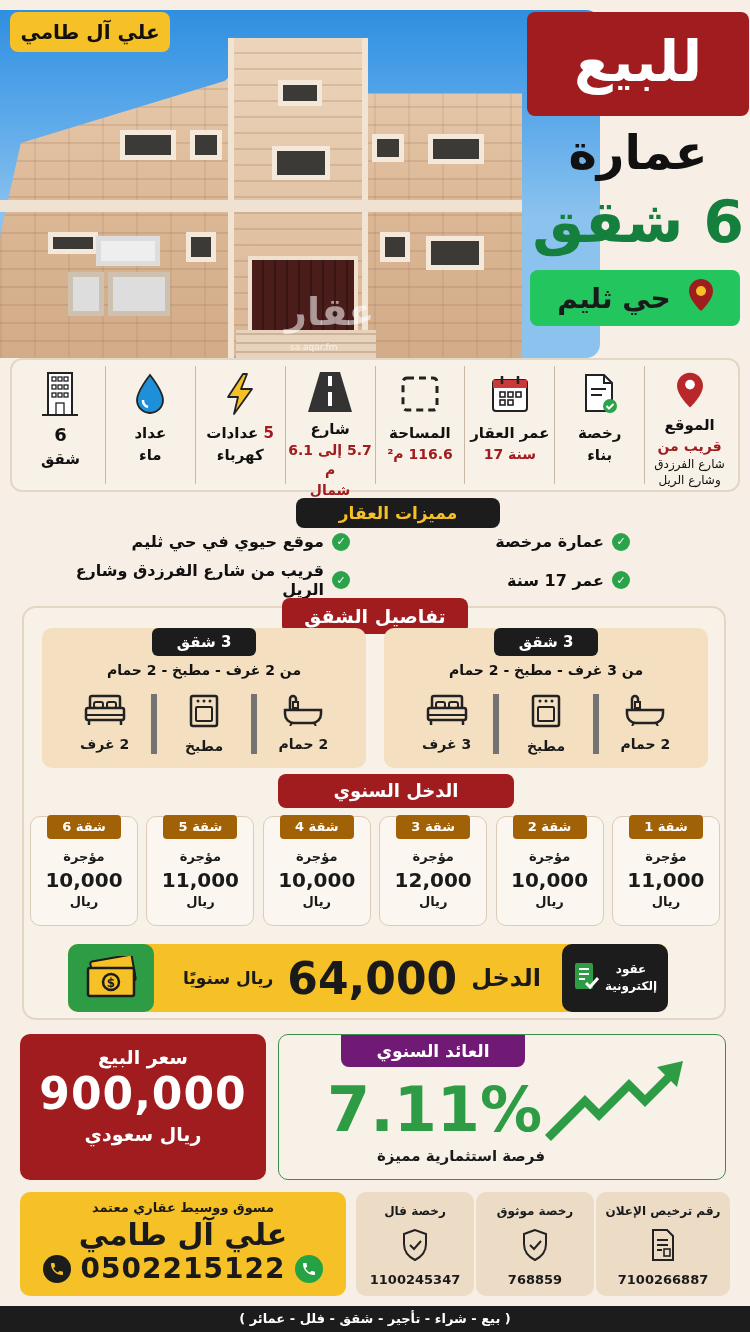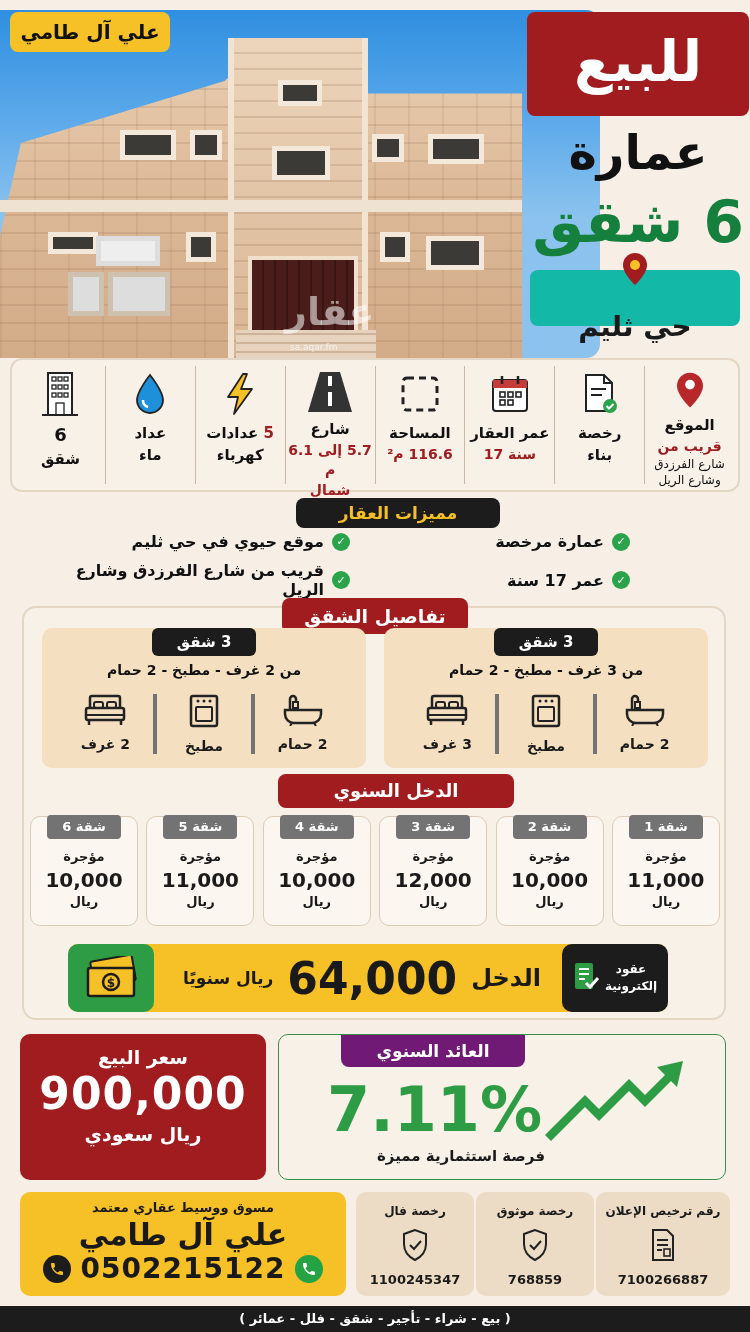--- a/index.html
+++ b/index.html
@@ -35,22 +35,22 @@
   .watermark { position: absolute; left: 285px; top: 280px; font-size: 38px; color: rgba(255,255,255,0.55); font-weight: bold; }
   .watermark-sm { position: absolute; left: 290px; top: 332px; font-size: 9px; color: rgba(255,255,255,0.7); }
 
   .agent-tag { left: 10px; top: 12px; width: 160px; height: 40px; background: #f6c027; border-radius: 8px;
     font-weight: bold; font-size: 20px; text-align: center; line-height: 40px; color: #111; }
 
   .sale-badge { left: 527px; top: 12px; width: 222px; height: 104px; background: #a01c1f; border-radius: 8px;
     color: #fff; font-weight: bold; font-size: 56px; text-align: center; line-height: 100px; }
   .building-title { left: 527px; top: 120px; width: 222px; text-align: center; font-weight: bold; font-size: 48px; color: #111; line-height: 64px; }
   .units-title { left: 527px; top: 180px; width: 222px; text-align: center; font-weight: bold; font-size: 58px; color: #15803d; line-height: 84px; }
-  .district { left: 530px; top: 270px; width: 210px; height: 56px; background: #14b8a6; border-radius: 8px;
-    display: flex; align-items: center; justify-content: center; gap: 18px; font-weight: bold; font-size: 28px; flex-direction: column; }
+  .district { left: 530px; top: 270px; width: 210px; height: 56px; background: #22c55e; border-radius: 8px;
+    display: flex; align-items: center; justify-content: center; gap: 18px; font-weight: bold; font-size: 28px; }
 
   
   .features { left: 10px; top: 358px; width: 730px; height: 134px; background: #f8f1e8; border: 2px solid #e4d6c4; border-radius: 12px;
     display: flex; flex-direction: row-reverse; align-items: stretch; padding: 6px 4px; }
   .feat { flex: 1; display: flex; flex-direction: column; align-items: center; text-align: center; border-left: 1px solid #c9b8a5; padding-top: 6px; }
   .feat:last-child { border-left: none; }
   .feat .ic { height: 44px; display: flex; align-items: center; justify-content: center; margin-bottom: 6px; }
   .feat .t1 { font-weight: bold; font-size: 15px; color: #111; line-height: 22px; }
   .feat .t2 { font-weight: bold; font-size: 14px; color: #a01c1f; line-height: 20px; }
   .feat .t3 { font-size: 12px; color: #111; line-height: 16px; }
@@ -66,28 +66,28 @@
   .adv-item { display: flex; align-items: center; gap: 8px; font-size: 16px; font-weight: bold; color: #111; direction: rtl; }
   .check { width: 18px; height: 18px; border-radius: 50%; background: #2aa34a; color: #fff; font-size: 11px; display: flex; align-items: center; justify-content: center; flex-shrink: 0; }
 
   
   .apt-panel { left: 22px; top: 606px; width: 704px; height: 414px; border: 2px solid #e4d6c4; border-radius: 14px; background: #f8f1e8; }
   .apt-title { left: 282px; top: 598px; width: 186px; height: 36px; line-height: 36px; font-size: 19px; }
   .apt-card { top: 628px; width: 324px; height: 140px; background: #f4dfc1; border-radius: 10px; }
   .apt-badge { position: absolute; left: 50%; transform: translateX(-50%); top: 0; width: 104px; height: 28px; line-height: 28px; font-size: 15px; background: #1c1c1c; color: #fff; border-radius: 6px; text-align: center; font-weight: bold; }
   .apt-desc { position: absolute; top: 34px; width: 100%; text-align: center; font-size: 14px; font-weight: bold; color: #111; direction: rtl; }
   .apt-icons { position: absolute; top: 66px; left: 16px; right: 16px; display: flex; flex-direction: row-reverse; }
-  .apt-ic { flex: 1; display: flex; flex-direction: column; align-items: center; border-left: 4px solid #737373; }
+  .apt-ic { flex: 1; display: flex; flex-direction: column; align-items: center; border-left: 6px solid #737373; }
   .apt-ic:last-child { border-left: none; }
   .apt-ic .lbl { margin-top: 6px; font-size: 14px; font-weight: bold; direction: rtl; }
 
   .income-title { left: 278px; top: 774px; width: 236px; height: 34px; line-height: 34px; font-size: 18px; }
   .units { left: 30px; top: 816px; width: 690px; display: flex; flex-direction: row-reverse; justify-content: space-between; }
   .unit { position: relative; width: 108px; height: 110px; border: 1.5px solid #dccbb6; border-radius: 10px; background: #fbf6f0; text-align: center; }
-  .unit-badge { position: absolute; left: 50%; transform: translateX(-50%); top: -2px; width: 74px; height: 24px; line-height: 24px; background: #737373; color: #fff; font-size: 13px; font-weight: bold; border-radius: 4px; direction: rtl; }
+  .unit-badge { position: absolute; left: 50%; transform: translateX(-50%); top: -2px; width: 74px; height: 24px; line-height: 24px; background: #a16207; color: #fff; font-size: 13px; font-weight: bold; border-radius: 4px; direction: rtl; }
   .unit .st { margin-top: 32px; font-size: 13px; font-weight: bold; }
   .unit .amt { font-size: 20px; font-weight: bold; margin-top: 4px; }
   .unit .cur { font-size: 13px; font-weight: bold; margin-top: 2px; }
 
   .income-bar { left: 68px; top: 944px; width: 600px; height: 68px; background: #f6c027; border-radius: 10px; }
   .money-box { position: absolute; left: 0; top: 0; width: 86px; height: 68px; background: #2e9c44; border-radius: 10px; display: flex; align-items: center; justify-content: center; }
   .econtract { position: absolute; right: 0; top: 0; width: 106px; height: 68px; background: #1c1c1c; border-radius: 10px; display: flex; align-items: center; justify-content: center; gap: 6px; }
   .econtract .lbl { color: #fff; font-size: 12px; font-weight: bold; text-align: center; line-height: 17px; direction: rtl; }
   .income-text { position: absolute; left: 100px; right: 112px; top: 0; height: 68px; display: flex; align-items: center; justify-content: center; gap: 14px; direction: rtl; }
   .income-text .a { font-size: 24px; font-weight: bold; }

